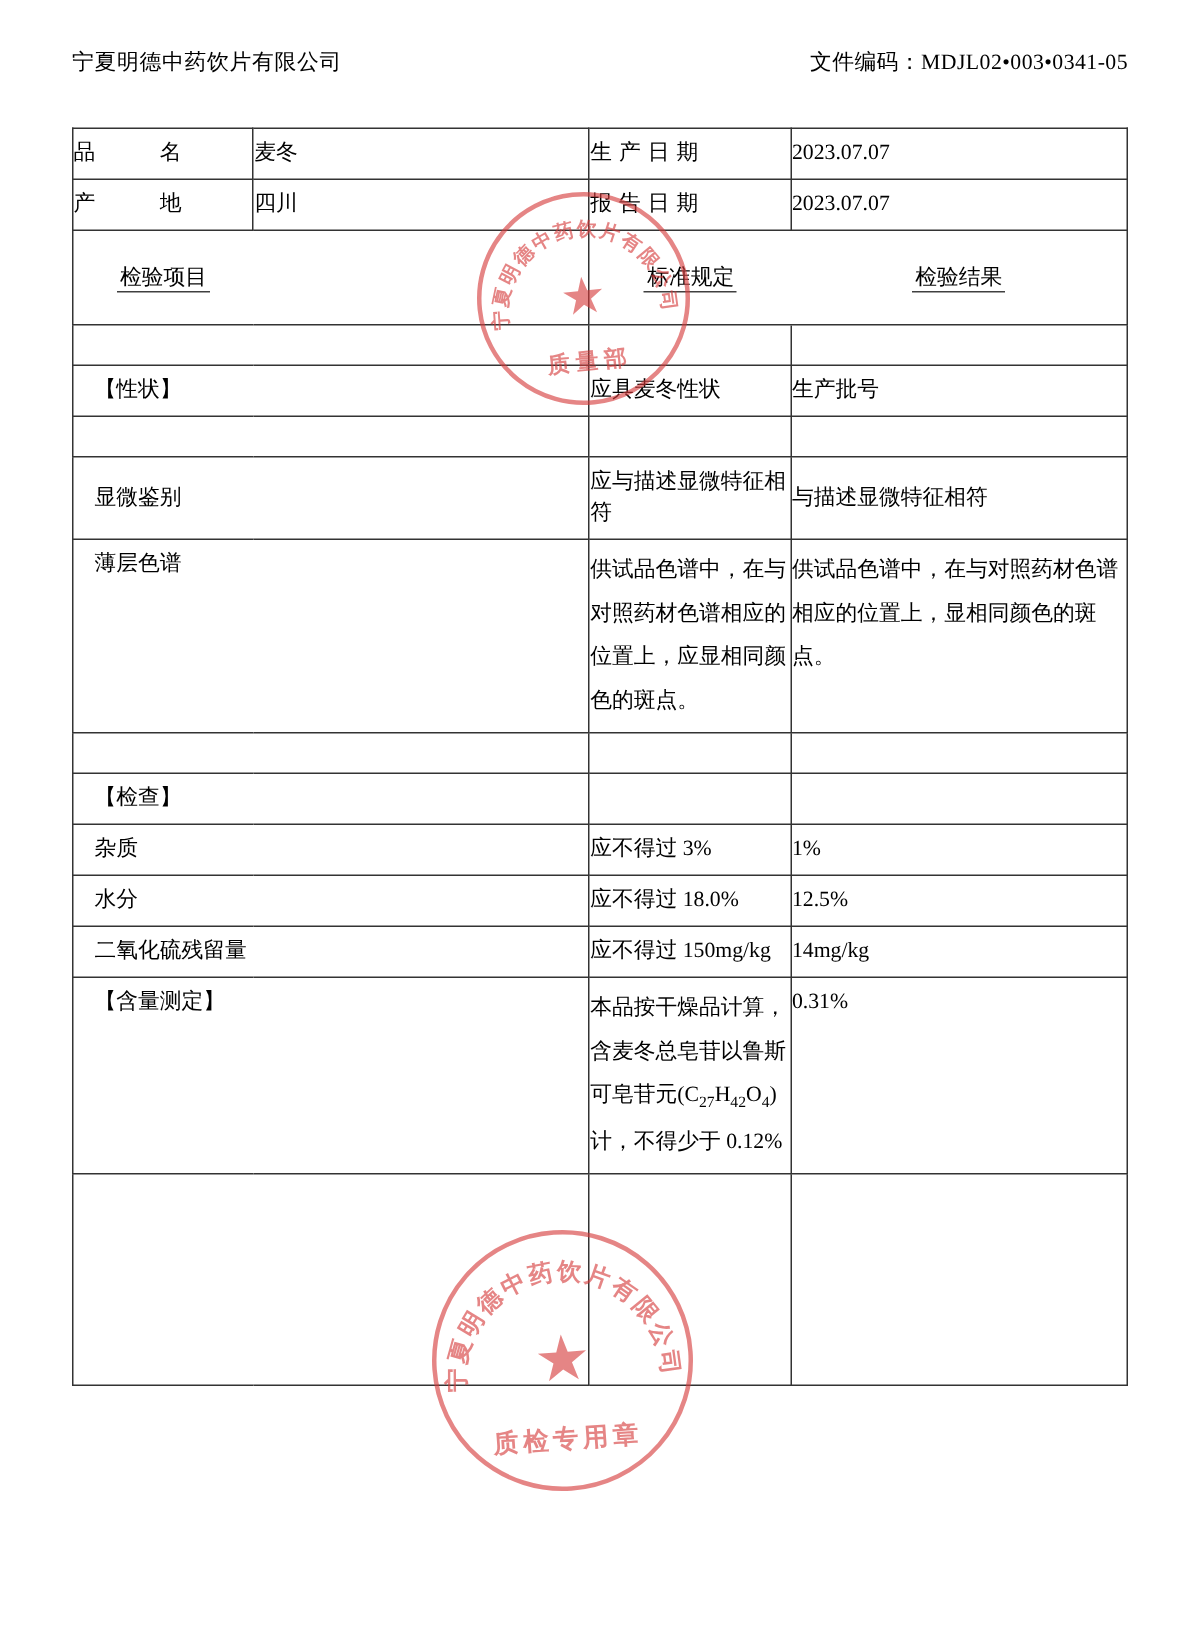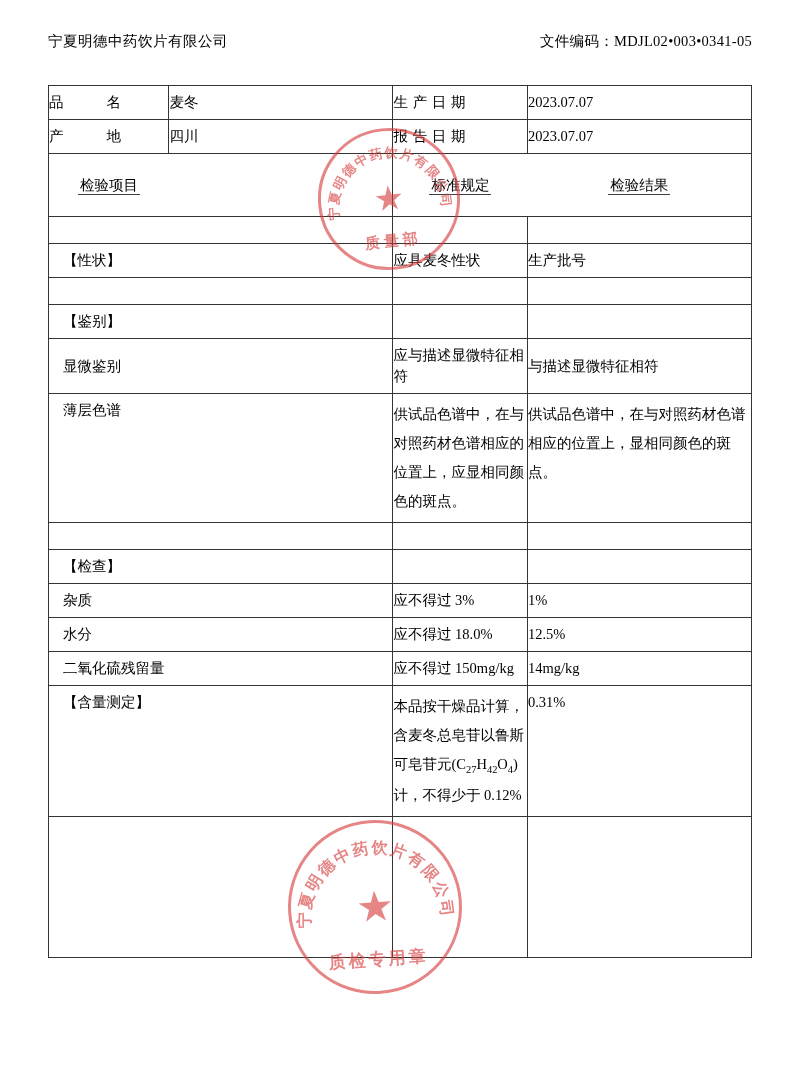--- a/index.html
+++ b/index.html
@@ -198,25 +198,20 @@
         <td colspan="2" class="cell-item">【性状】</td>
         <td class="cell-std">应具麦冬性状</td>
         <td class="cell-res">生产批号</td>
       </tr>
       <tr class="spacer body-row">
           <td colspan="2" style="border-right:1px solid #333;"></td>
           <td colspan="1" style="border-right:1px solid #333;"></td>
           <td></td>
         </tr>
       <tr class="body-row">
-        <td colspan="2" class="cell-item">【鉴别】</td>
-        <td class="cell-std"></td>
-        <td class="cell-res"></td>
-      </tr>
-      <tr class="body-row">
         <td colspan="2" class="cell-item">显微鉴别</td>
         <td class="cell-std">应与描述显微特征相符</td>
         <td class="cell-res">与描述显微特征相符</td>
       </tr>
       <tr class="body-row tall-block">
         <td colspan="2" class="cell-item" style="vertical-align:top;">薄层色谱</td>
         <td class="cell-std" style="vertical-align:top;line-height:2.0;">供试品色谱中，在与对照药材色谱相应的位置上，应显相同颜色的斑点。</td>
         <td class="cell-res" style="vertical-align:top;line-height:2.0;">供试品色谱中，在与对照药材色谱相应的位置上，显相同颜色的斑点。</td>
       </tr>
       <tr class="spacer body-row">

